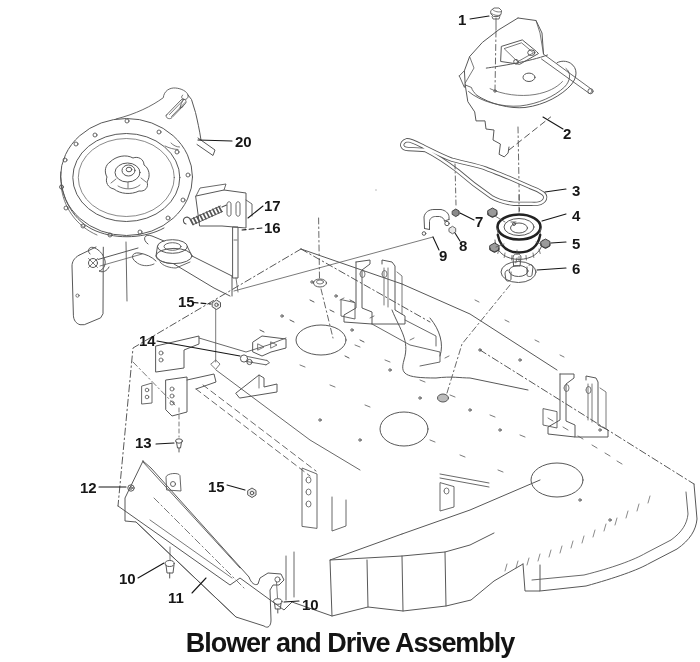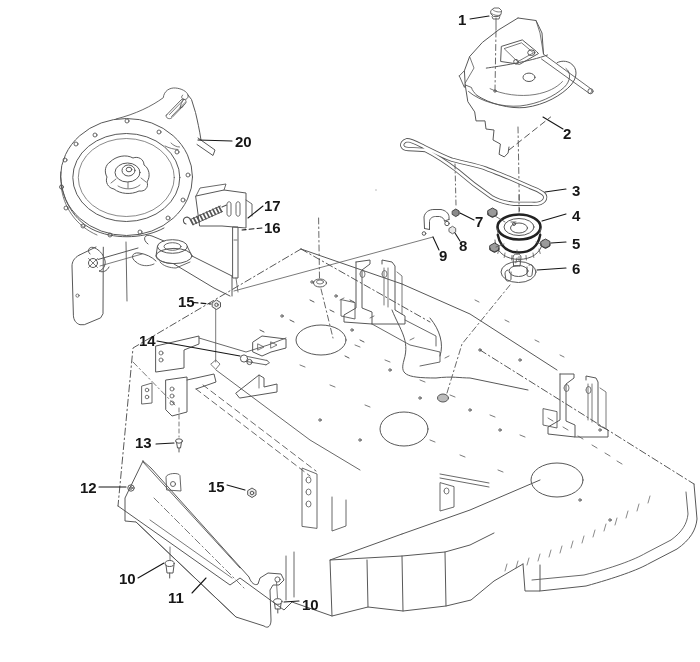--- a/index.html
+++ b/index.html
@@ -390,13 +390,14 @@
   <text x="178" y="307">15</text>
   <text x="139" y="346">14</text>
   <text x="135" y="448">13</text>
   <text x="80" y="493">12</text>
   <text x="208" y="492">15</text>
   <text x="119" y="584">10</text>
   <text x="168" y="603">11</text>
   <text x="302" y="610">10</text>
 </g>
 </svg>
+<div class="title">Blower and Drive Assembly</div>
 </div>
 
 </body></html>

